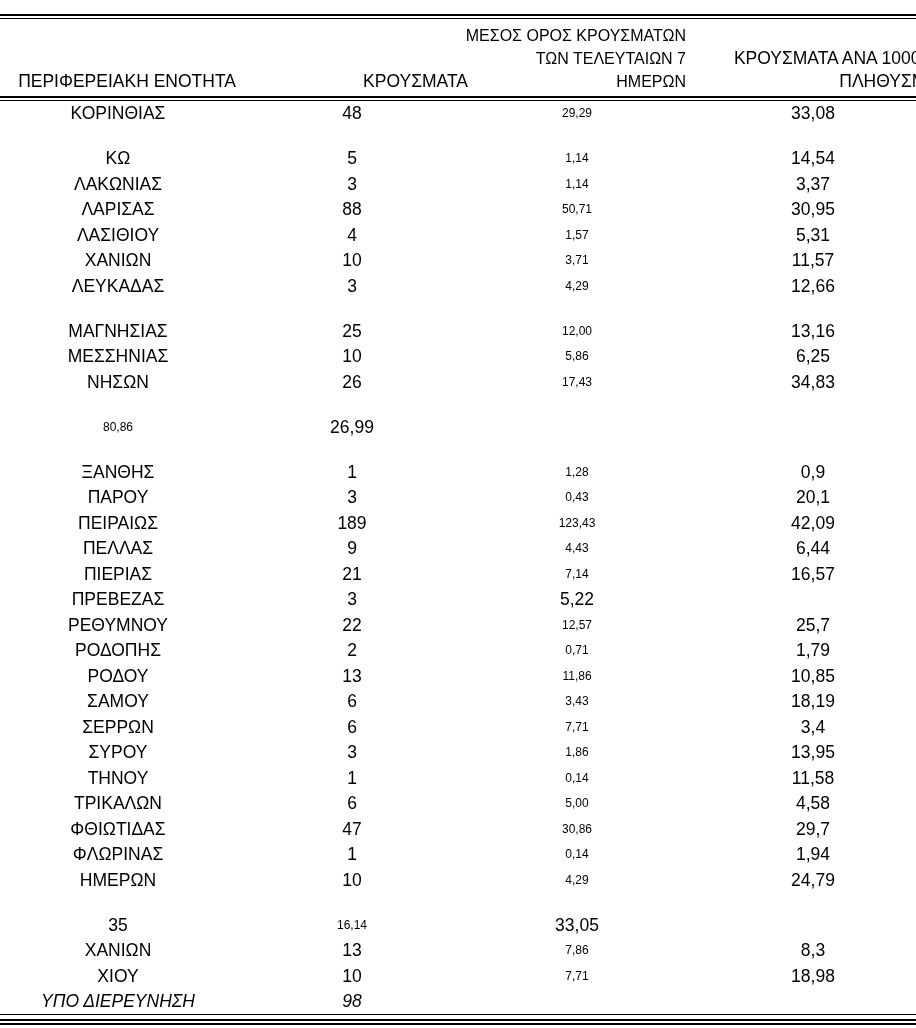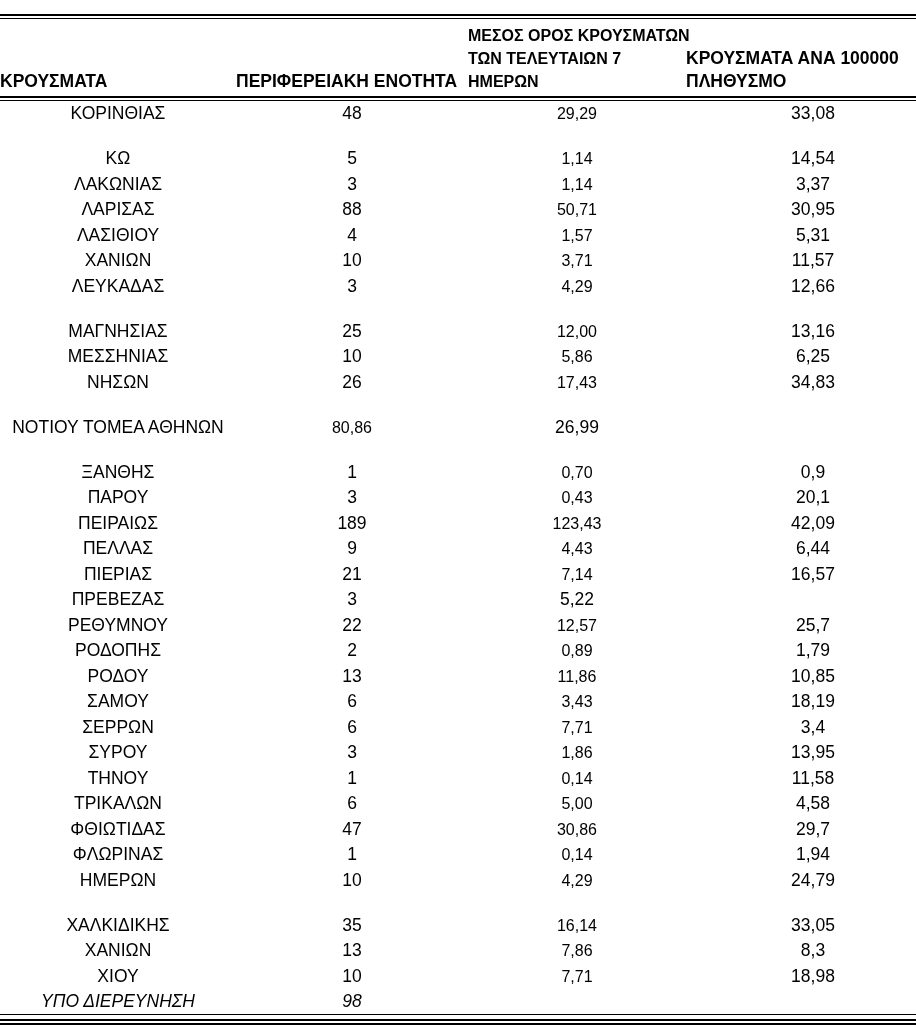--- a/index.html
+++ b/index.html
@@ -36,27 +36,26 @@
     left: 0;
     width: 940px;
     height: 77px;
     display: grid;
     grid-template-columns: 236px 232px 218px 254px;
   }
   .hcell {
     display: flex;
     flex-direction: column;
     justify-content: flex-end;
-    align-items: flex-start;
+    align-items: flex-end;
     text-align: center;
     font-size: 17.5px;
     line-height: 23px;
     padding-bottom: 3px;
     white-space: nowrap;
-    font-weight: bold;
   }
   .hcell.c3 { font-size: 16px; }
 
   .rows {
     position: absolute;
     top: 101px;
     left: 0;
     width: 940px;
   }
   .data-row {
@@ -66,36 +65,36 @@
     line-height: 25.5px;
   }
   .data-row.italic { font-style: italic; }
   .spacer-row { height: 19.5px; }
   .cell {
     text-align: center;
     font-size: 17.5px;
     white-space: nowrap;
     overflow: visible;
   }
-  .cell.c3 { font-size: 16px; }
+  .cell.c3 { font-size: 12px; }
 </style>
 </head>
 <body>
 
 <div class="page">
 
   <div class="rule top-a"></div>
   <div class="rule top-b"></div>
 
   <div class="header-row">
+    <div class="hcell c1">
+      <span>ΠΕΡΙΦΕΡΕΙΑΚΗ ΕΝΟΤΗΤΑ</span>
+    </div>
     <div class="hcell c2">
       <span>ΚΡΟΥΣΜΑΤΑ</span>
-    </div>
-    <div class="hcell c1">
-      <span>ΠΕΡΙΦΕΡΕΙΑΚΗ ΕΝΟΤΗΤΑ</span>
     </div>
     <div class="hcell c3">
       <span>ΜΕΣΟΣ ΟΡΟΣ ΚΡΟΥΣΜΑΤΩΝ</span>
       <span>ΤΩΝ ΤΕΛΕΥΤΑΙΩΝ 7</span>
       <span>ΗΜΕΡΩΝ</span>
     </div>
     <div class="hcell c4">
       <span>ΚΡΟΥΣΜΑΤΑ ΑΝΑ 100000</span>
       <span>ΠΛΗΘΥΣΜΟ</span>
     </div>
@@ -162,29 +161,28 @@
         <div class="cell c4">6,25</div>
       </div>
       <div class="data-row">
         <div class="cell c1">ΝΗΣΩΝ</div>
         <div class="cell c2">26</div>
         <div class="cell c3">17,43</div>
         <div class="cell c4">34,83</div>
       </div>
       <div class="spacer-row"></div>
       <div class="data-row">
-        <div class="cell c1">ΝΟΤΙΟΥ ΤΟΜΕΑ ΑΘΗΝΩΝ</div>
         <div class="cell c3">80,86</div>
         <div class="cell c4">26,99</div>
       </div>
       <div class="spacer-row"></div>
       <div class="data-row">
         <div class="cell c1">ΞΑΝΘΗΣ</div>
         <div class="cell c2">1</div>
-        <div class="cell c3">0,70</div>
+        <div class="cell c3">1,28</div>
         <div class="cell c4">0,9</div>
       </div>
       <div class="data-row">
         <div class="cell c1">ΠΑΡΟΥ</div>
         <div class="cell c2">3</div>
         <div class="cell c3">0,43</div>
         <div class="cell c4">20,1</div>
       </div>
       <div class="data-row">
         <div class="cell c1">ΠΕΙΡΑΙΩΣ</div>
@@ -211,21 +209,21 @@
       </div>
       <div class="data-row">
         <div class="cell c1">ΡΕΘΥΜΝΟΥ</div>
         <div class="cell c2">22</div>
         <div class="cell c3">12,57</div>
         <div class="cell c4">25,7</div>
       </div>
       <div class="data-row">
         <div class="cell c1">ΡΟΔΟΠΗΣ</div>
         <div class="cell c2">2</div>
-        <div class="cell c3">0,89</div>
+        <div class="cell c3">0,71</div>
         <div class="cell c4">1,79</div>
       </div>
       <div class="data-row">
         <div class="cell c1">ΡΟΔΟΥ</div>
         <div class="cell c2">13</div>
         <div class="cell c3">11,86</div>
         <div class="cell c4">10,85</div>
       </div>
       <div class="data-row">
         <div class="cell c1">ΣΑΜΟΥ</div>
@@ -270,21 +268,20 @@
         <div class="cell c4">1,94</div>
       </div>
       <div class="data-row">
         <div class="cell c1">ΗΜΕΡΩΝ</div>
         <div class="cell c2">10</div>
         <div class="cell c3">4,29</div>
         <div class="cell c4">24,79</div>
       </div>
       <div class="spacer-row"></div>
       <div class="data-row">
-        <div class="cell c1">ΧΑΛΚΙΔΙΚΗΣ</div>
         <div class="cell c2">35</div>
         <div class="cell c3">16,14</div>
         <div class="cell c4">33,05</div>
       </div>
       <div class="data-row">
         <div class="cell c1">ΧΑΝΙΩΝ</div>
         <div class="cell c2">13</div>
         <div class="cell c3">7,86</div>
         <div class="cell c4">8,3</div>
       </div>

